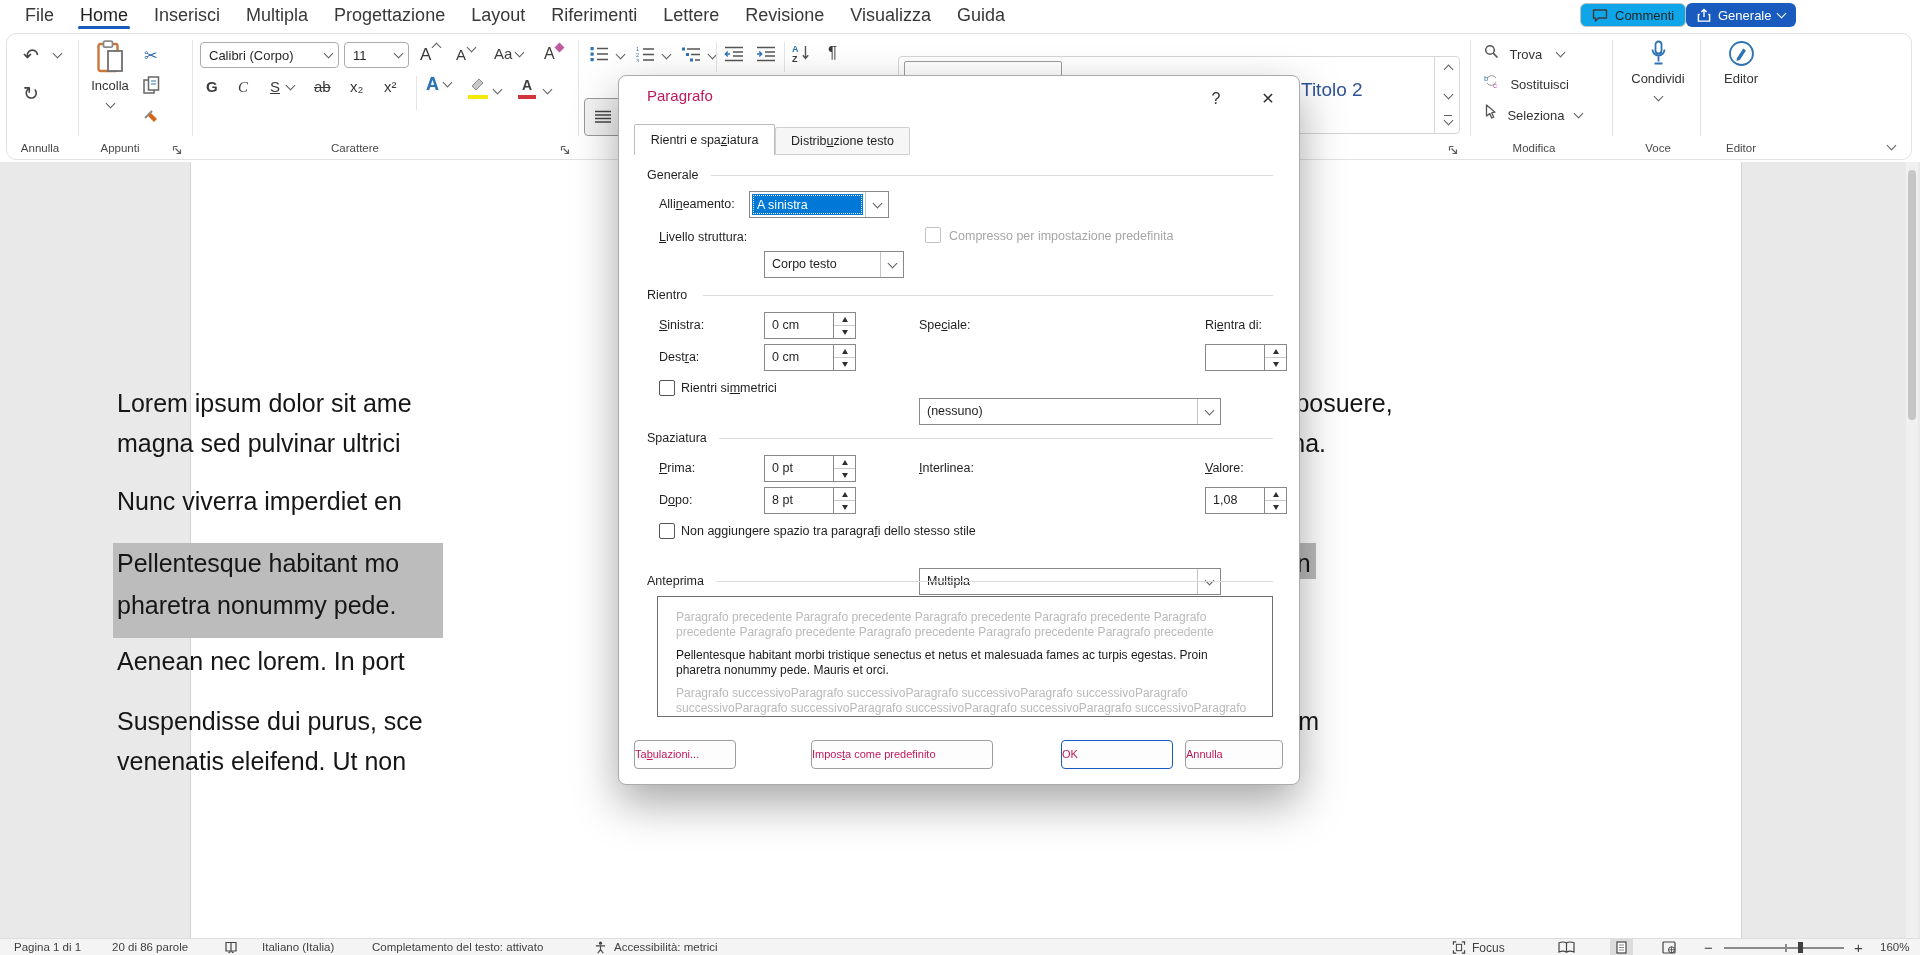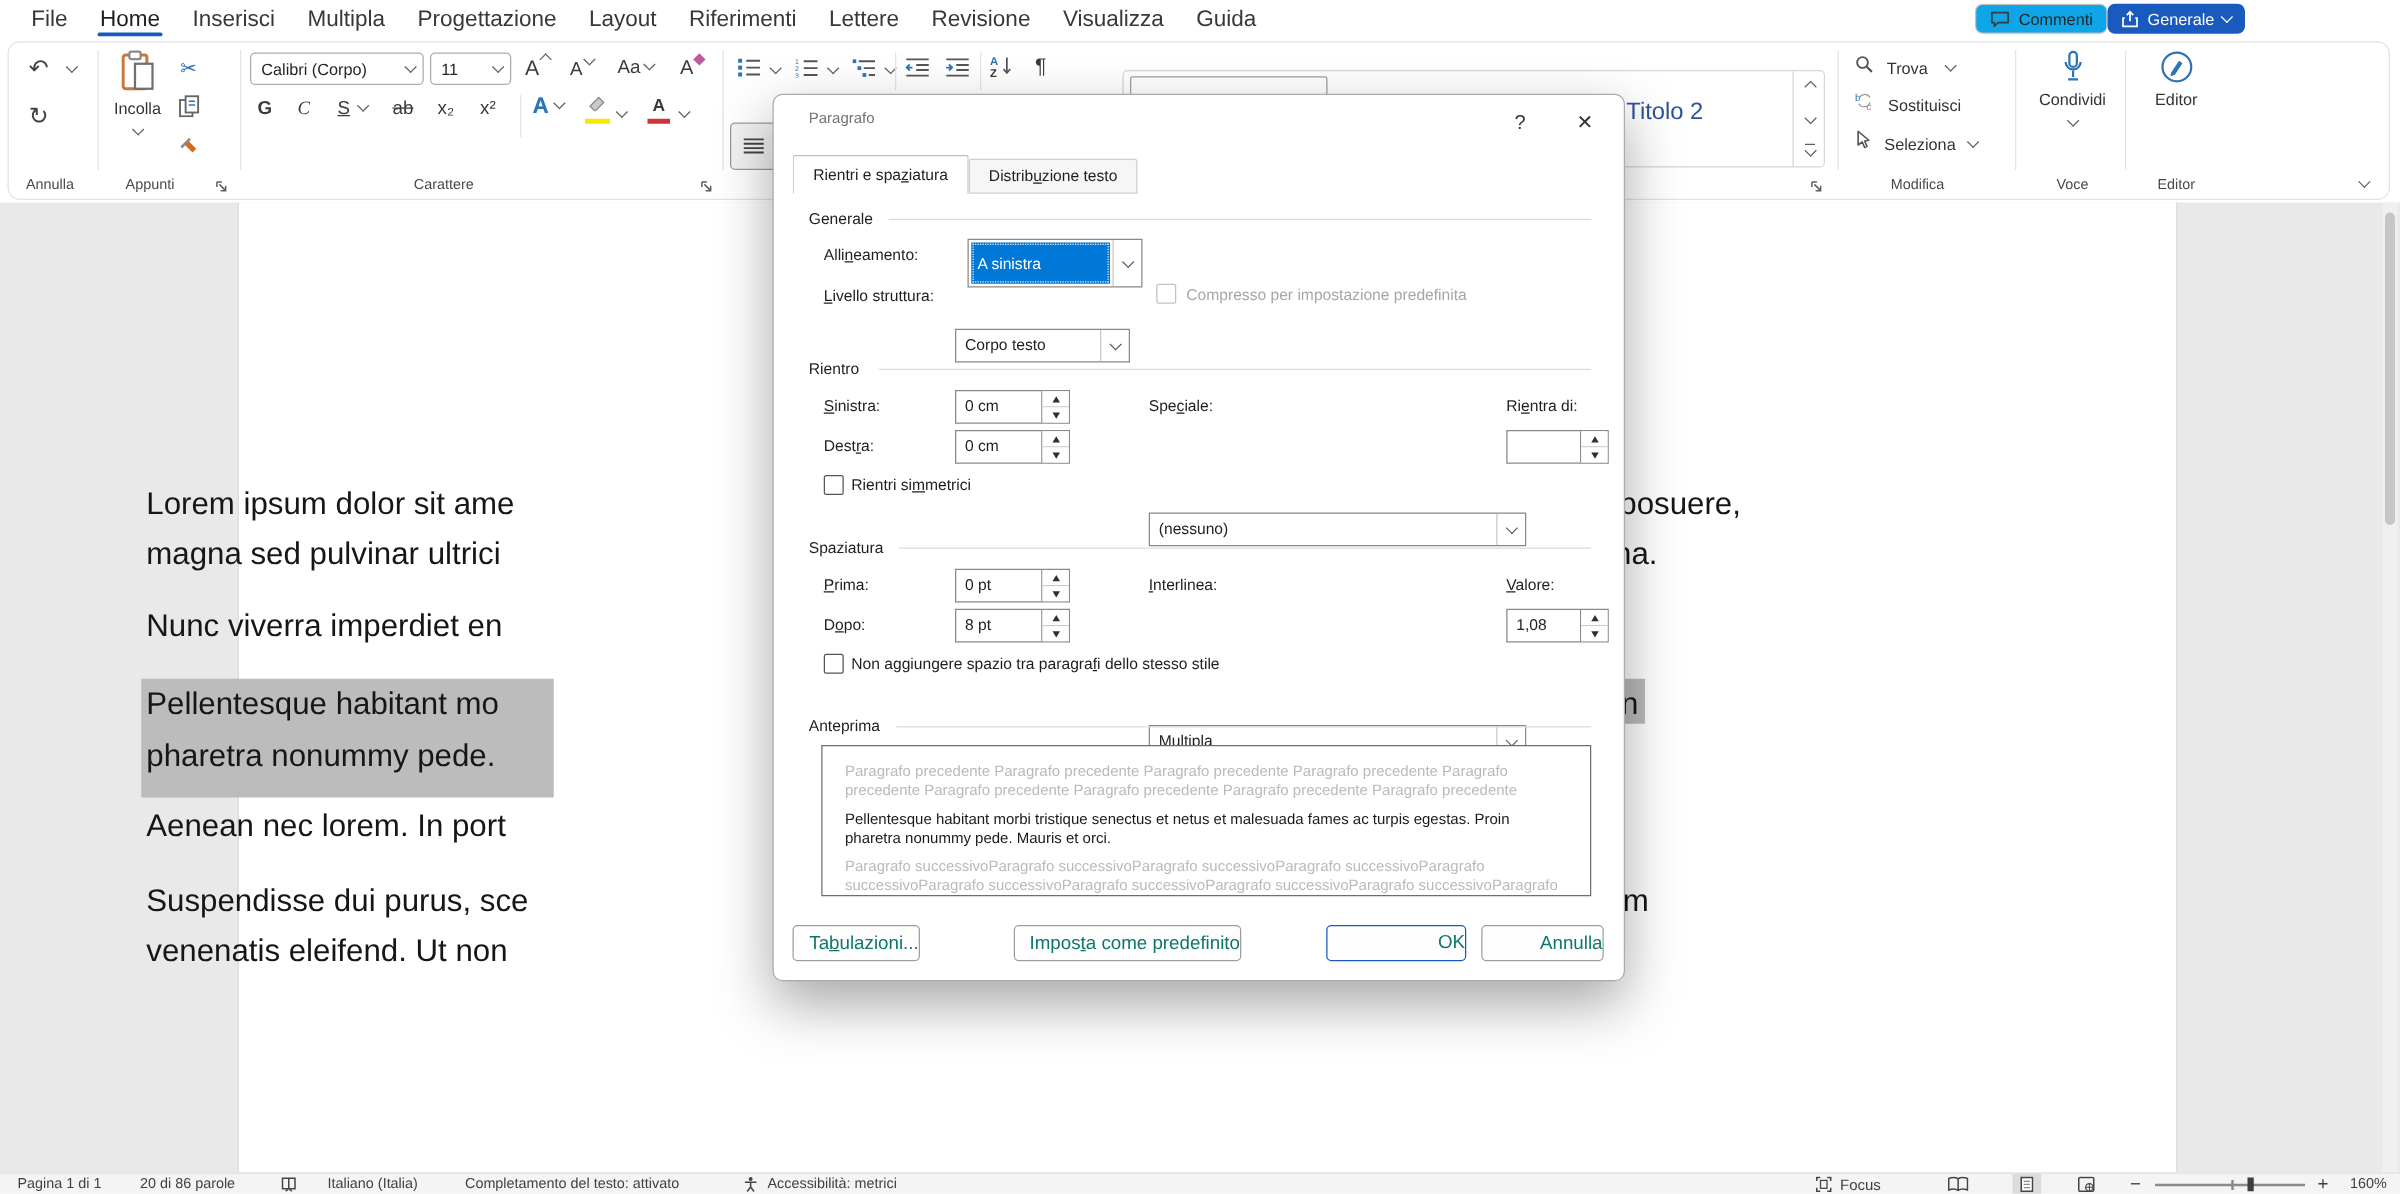--- a/index.html
+++ b/index.html
@@ -40,21 +40,21 @@
   .effectsA{font-size:18px;color:#2E74B5;font-weight:bold;text-shadow:0 0 1px #9DC3E6}
   
   .canvas{left:0;top:162px;width:1920px;height:776px;background:#E9E9E9}
   .page{left:190px;top:0;width:1552px;height:776px;background:#fff;
         border-left:1px solid #D4D4D4;border-right:1px solid #D4D4D4;box-sizing:border-box}
   .dline{position:absolute;font-size:25px;color:#161616;white-space:nowrap;line-height:30px}
   .selblock{position:absolute;background:#BCBCBC}
   
   .dialog{left:618px;top:75px;width:682px;height:710px;background:#fff;border:1px solid #ABABAB;
         border-radius:8px;box-shadow:0 18px 45px rgba(0,0,0,.35);z-index:20;box-sizing:border-box}
-  .dlg-title{font-size:12px;color:#737373}
+  .dlg-title{font-size:15px;color:#be185d}
   .dlg-x{font-size:16px;color:#333;text-align:center;line-height:26px}
   .tab{box-sizing:border-box;font-size:12.5px;text-align:center;color:#1f1f1f}
   .tab.on{background:#fff;border:1px solid #BDBDBD;border-bottom:none;line-height:30px;z-index:2;border-radius:2px 2px 0 0}
   .tab.off{background:#F6F6F6;border:1px solid #CFCFCF;line-height:26px;border-radius:2px 2px 0 0}
   .sect{font-size:12.5px;color:#1f1f1f}
   .rule{height:1px;background:#DBDBDB}
   .dlbl{font-size:12.5px;color:#1f1f1f;white-space:nowrap}
   .dlbl.dis{color:#A6A6A6}
   .fld{border:1px solid #888;background:#fff;display:flex;box-sizing:border-box}
   .fld .val{flex:1;font-size:12.5px;padding:5px 0 0 7px;color:#1f1f1f}
@@ -67,21 +67,21 @@
   .dcmb .val{flex:1;font-size:12.5px;padding:5px 0 0 7px;color:#1f1f1f;white-space:nowrap;overflow:hidden}
   .dcmb .cbtn{width:22px;border-left:1px solid #C6C6C6;display:flex;align-items:center;justify-content:center}
   .selfill{position:absolute;left:2px;top:2px;bottom:2px;right:25px;background:#0078D7;color:#fff;
         font-size:12.5px;display:flex;align-items:center;padding-left:5px;outline:1px dotted #E8F1FB;outline-offset:-2px}
   .cb{width:14px;height:14px;border:1px solid #555;border-radius:2px;background:#fff;box-sizing:content-box}
   .cb.dis{border-color:#C2C2C2}
   .pvbox{border:1px solid #6E6E6E;background:#fff;box-sizing:border-box;padding:13px 18px;overflow:hidden}
   .pv{font-size:12px;line-height:15px;color:#BABABA}
   .pv.cur{color:#1a1a1a;margin:8px 0}
   .dbtn{box-sizing:border-box;border:1px solid #9E9E9E;border-radius:4px;background:#FDFDFD;
-        font-size:15px;color:#0f766e;text-align:right;line-height:27px}
+        font-size:11px;color:#be185d;text-align:left;line-height:27px}
   .dbtn.primary{border:1.5px solid #185ABD;line-height:26px}
   
   .statusbar{left:0;top:938px;width:1920px;height:17px;background:#F4F4F4;border-top:1px solid #DEDEDE;box-sizing:border-box}
   .sbt{position:absolute;top:2px;font-size:11.5px;color:#3F3F3F;white-space:nowrap}
   u{text-decoration:underline}
 </style>
 </head>
 <body>
 
 <div id="app">
@@ -361,21 +361,21 @@
     <div class="ab dlg-title" style="left:28px;top:11px">Paragrafo</div>
     <div class="ab dlg-x" style="left:584px;top:10px;width:26px;height:26px">?</div>
     <div class="ab dlg-x" style="left:634px;top:10px;width:30px;height:26px">✕</div>
 
     <div class="ab tab on" style="left:15px;top:48px;width:141px;height:31px">Rientri e spa<u>z</u>iatura</div>
     <div class="ab tab off" style="left:156px;top:51px;width:135px;height:28px">Distrib<u>u</u>zione testo</div>
 
     <div class="ab sect" style="left:28px;top:92px">Generale</div>
     <div class="ab rule" style="left:92px;top:99px;width:562px"></div>
     <div class="ab dlbl" style="left:40px;top:121px">Alli<u>n</u>eamento:</div>
-    <div class="ab dcmb" style="left:155px;top:115px;width:140px;height:39px">
+    <div class="ab dcmb" style="left:130px;top:115px;width:140px;height:27px">
       <span class="val"></span>
       <span class="selfill">A sinistra</span>
       <span class="cbtn">
           <span class="chev" style="margin-top:-3px"></span>
         </span>
     </div>
     <div class="ab dlbl" style="left:40px;top:154px"><u>L</u>ivello struttura:</div>
     <div class="ab dcmb" style="left:145px;top:148px;width:140px;height:27px">
       <span class="val">Corpo testo</span>
       <span class="cbtn">

